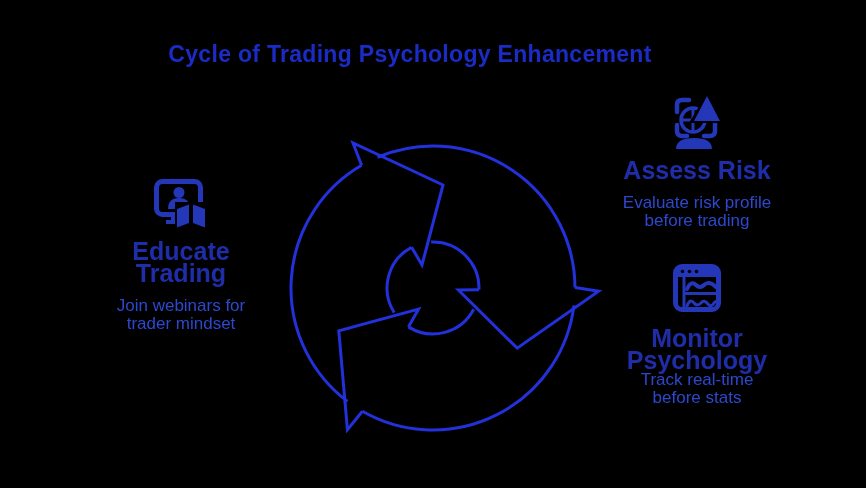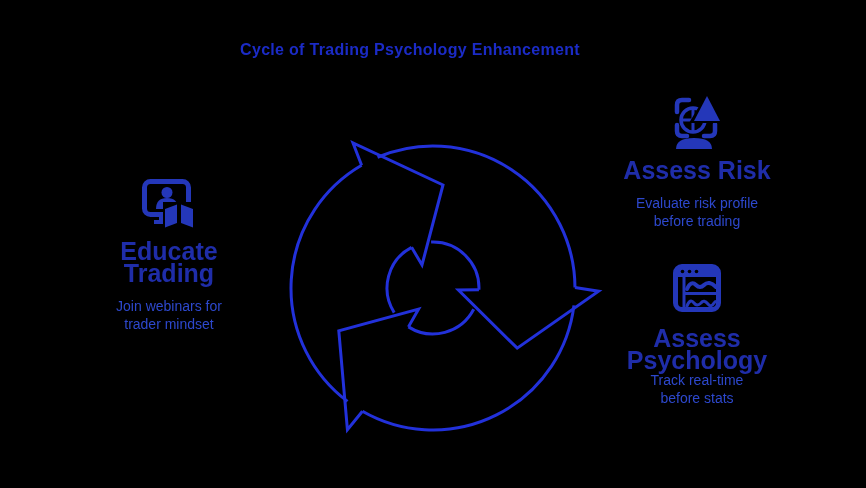--- a/index.html
+++ b/index.html
@@ -3,32 +3,32 @@
 <meta charset="utf-8">
 <style>
   html,body{margin:0;padding:0;background:#000;}
   .canvas{
     position:relative;width:866px;height:488px;overflow:hidden;
     background:var(--background,#000);
     font-family:"Liberation Sans",sans-serif;
   }
   .title{
     position:absolute;left:0;top:41px;width:820px;text-align:center;
-    font-size:16px;font-weight:bold;letter-spacing:.3px;
+    font-size:23px;font-weight:bold;letter-spacing:.3px;
     color:var(--title,#1b2bc6);
   }
   .cycle{position:absolute;left:263px;top:118px;width:340px;height:340px;}
   .cycle path{fill:none;stroke:var(--diagram,#2231da);stroke-width:3;stroke-linejoin:miter;}
   .step{position:absolute;width:170px;text-align:center;}
-  .step-educate{left:84px;top:179px;}
+  .step-educate{left:96px;top:179px;}
   .step-assess{left:612px;top:95px;}
   .step-monitor{left:612px;top:264px;}
   .ic{display:block;margin:0 auto;}
   .h{margin-top:10px;font-size:25px;font-weight:bold;line-height:22px;color:var(--heading,#1f2da9);}
-  .d{margin-top:13px;font-size:14px;line-height:18px;color:var(--description,#2d48cd);}
+  .d{margin-top:13px;font-size:17px;line-height:18px;color:var(--description,#2d48cd);}
   .step-monitor .h{margin-top:15px;}
   .step-monitor .d{margin-top:0;}
   .stk{fill:none;stroke:var(--icon,#2437b9);stroke-width:5;}
   .stk3{fill:none;stroke:var(--icon,#2437b9);stroke-width:3;}
   .stk4{fill:none;stroke:var(--icon,#2437b9);stroke-width:3.5;stroke-linecap:round;}
   .brk{fill:none;stroke:var(--icon,#2437b9);stroke-width:4.5;stroke-linecap:round;}
   .fil{fill:var(--icon,#2437b9);}
   .blk{fill:var(--background,#000);}
   .wave{fill:none;stroke:var(--icon,#2437b9);stroke-width:4;stroke-linecap:round;}
   .wave2{fill:none;stroke:var(--icon,#2437b9);stroke-width:3;stroke-linecap:round;}
@@ -100,21 +100,21 @@
       <circle class="blk" cx="9.5" cy="7.5" r="1.8"></circle>
       <circle class="blk" cx="16.5" cy="7.5" r="1.8"></circle>
       <circle class="blk" cx="23.5" cy="7.5" r="1.8"></circle>
       <rect class="stk" x="2.5" y="2.5" width="43" height="43" rx="6.5"></rect>
       <path class="stk3" d="M11,13 V45"></path>
       <path class="stk3" d="M11,29.5 H45"></path>
       <path class="wave" d="M14,25 Q18,16 23,21 Q27,25 31,21 Q36,16 43,23"></path>
       <path class="wave2" d="M14,42 Q17,34 21,39 Q24,43 28,39 Q31,35 35,40 Q38,44 41,39 Q43,36 45,39"></path>
     </svg>
     <div class="h">
-      <span>Assess</span><br>
+      <span>Monitor</span><br>
       <span>Psychology</span>
     </div>
     <div class="d">
       <span>Track real-time</span><br>
       <span>before stats</span>
     </div>
   </div>
 
 </div>
 

